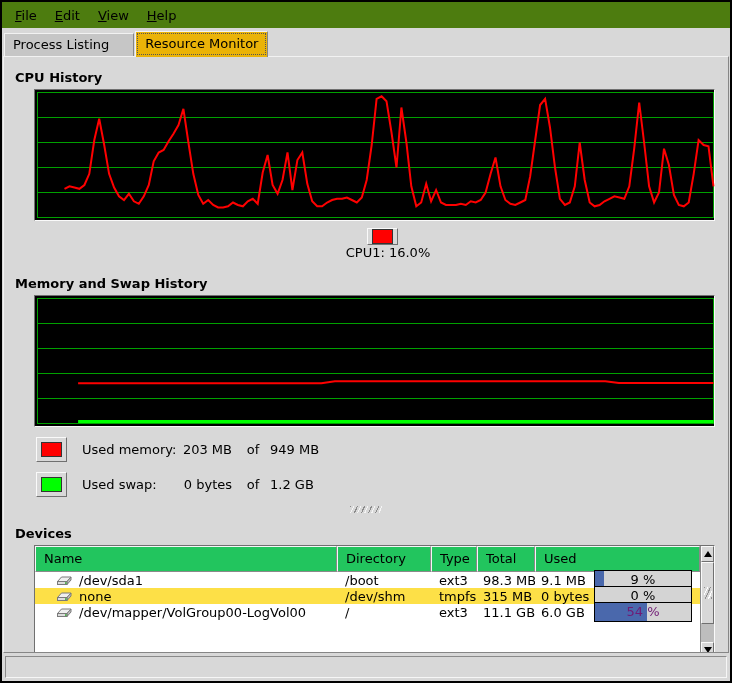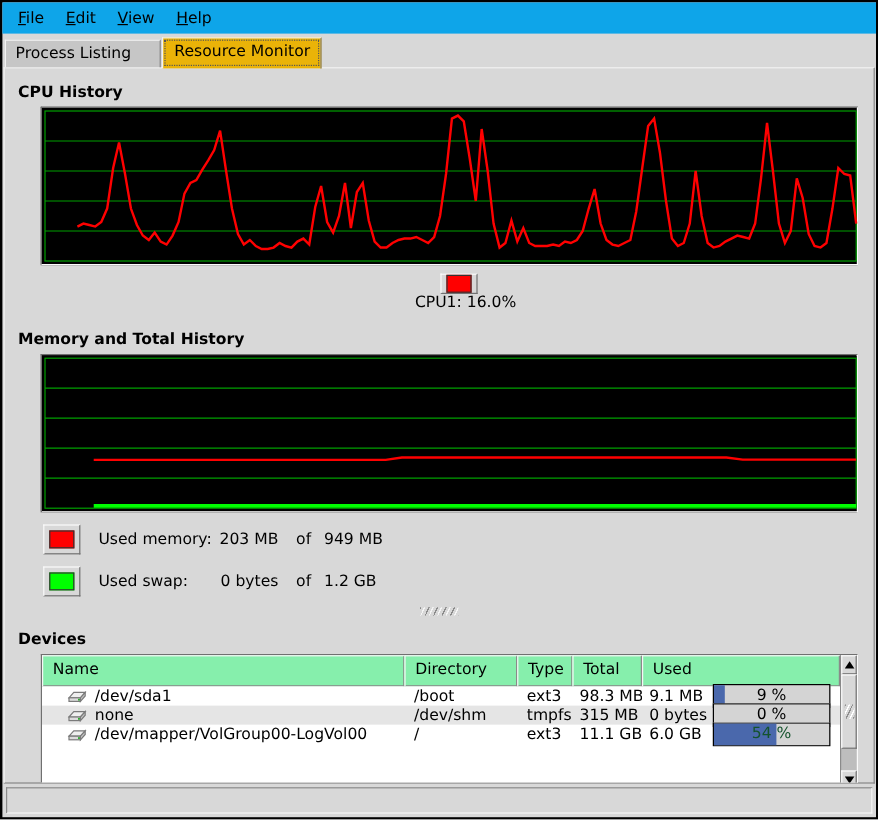--- a/index.html
+++ b/index.html
@@ -2,21 +2,21 @@
 <html><head>
 <meta charset="utf-8">
 <style>
   * { box-sizing: border-box; margin: 0; padding: 0; }
   html,body { width:732px; height:683px; overflow:hidden; }
   body { font-family:"DejaVu Sans","Liberation Sans",sans-serif; font-size:13px; color:#000; }
 
   .window { width:732px; height:683px; background:#d8d8d8; border:2px solid #000; display:flex; flex-direction:column; }
 
   
-  .menubar { height:26px; display:flex; align-items:center; padding-left:4px; background:#0ea5e9; }
+  .menubar { height:26px; display:flex; align-items:center; padding-left:4px; background:#4d7c0f; }
   .menu-item { padding:3px 9px; cursor:default; }
   .menu-item::first-letter { text-decoration:underline; }
 
   
   .tabrow { display:flex; align-items:flex-end; height:28px; padding-left:2px; position:relative; z-index:2; }
   .tab { background:#c6c6c6; border:1px solid #868686; border-left-color:#f2f2f2; border-top-color:#f2f2f2; border-bottom:none; padding:3px 24px 4px 8px; margin-right:1px; cursor:default; }
   .tab.active { background:#eab308; padding:4px 9px 6px 9px; margin-bottom:-1px; outline:1px dotted #555; outline-offset:-3px; }
 
   
   .panel { flex:1; margin:0 1px; border:1px solid #868686; border-top-color:#f2f2f2; border-left-color:#f2f2f2; background:#d8d8d8; position:relative; z-index:1; overflow:hidden; }
@@ -41,34 +41,34 @@
 
   
   .grip-row { display:flex; justify-content:center; height:8px; margin-top:1px; }
   .pane-grip { width:32px; height:7px;
     background:repeating-linear-gradient(115deg,#8a8a8a 0 1px,transparent 1px 3px,#f5f5f5 3px 4px,transparent 4px 6.4px); }
 
   
   .table-wrap { margin:4px 13px 0 30px; height:114px; display:flex; border:1px solid #707070; border-right-color:#fafafa; border-bottom-color:#fafafa; background:#fff; }
   .table { width:665px; display:flex; flex-direction:column; }
   .thead { display:grid; grid-template-columns:302px 94px 46px 58px 165px; height:26px; }
-  .th { background:#86efac; border:1px solid #8a8a8a; border-top-color:#f6f6f6; border-left-color:#f6f6f6; padding:4px 0 0 8px; white-space:nowrap; overflow:hidden; cursor:default; }
+  .th { background:#22c55e; border:1px solid #8a8a8a; border-top-color:#f6f6f6; border-left-color:#f6f6f6; padding:4px 0 0 8px; white-space:nowrap; overflow:hidden; cursor:default; }
   .rows { flex:1; }
   .device-row { display:grid; grid-template-columns:302px 94px 46px 58px 165px; height:16px; align-items:center; background:#fff; }
-  .rows .device-row:nth-child(2) { background:#e5e5e5; }
+  .rows .device-row:nth-child(2) { background:#fde047; }
   .cell { padding-left:8px; white-space:nowrap; overflow:hidden; }
   .cell.name { display:flex; align-items:center; padding-left:21px; }
   .cell.name svg { margin-right:6px; flex:0 0 auto; }
   .cell.total { padding-left:6px; }
   .cell.used { display:flex; align-items:center; padding-left:6px; padding-right:8px; }
 
   .pbar { margin-left:auto; width:98px; height:20px; border:1px solid #000; background:#d4d4d4; position:relative; }
   .pbar .fill { position:absolute; left:0; top:0; bottom:0; background:#4a68ac; }
   .pbar .bar-label { position:absolute; inset:0; text-align:center; line-height:18px; font-size:13px; }
-  .rows .device-row:nth-child(3) .bar-label { color:#14532d; }
+  .rows .device-row:nth-child(3) .bar-label { color:#701a75; }
 
   
   .vscroll { width:16px; background:#bdbdbd; border-left:1px solid #8a8a8a; display:flex; flex-direction:column; }
   .sb-btn { height:16px; background:#d8d8d8; border:1px solid #707070; border-top-color:#fafafa; border-left-color:#fafafa; display:flex; align-items:center; justify-content:center; }
   .arr-up { width:0; height:0; border-left:4px solid transparent; border-right:4px solid transparent; border-bottom:6px solid #000; }
   .arr-down { width:0; height:0; border-left:4px solid transparent; border-right:4px solid transparent; border-top:6px solid #000; }
   .sb-thumb { height:62px; background:#d8d8d8; border:1px solid #707070; border-top-color:#fafafa; border-left-color:#fafafa; display:flex; align-items:center; justify-content:center; }
   .sb-grip { width:8px; height:12px; background:repeating-linear-gradient(115deg,#909090 0 1px,transparent 1px 3px,#fff 3px 4px,transparent 4px 5.5px); }
   .sb-trough { flex:1; }
 
@@ -106,21 +106,21 @@
         </svg>
     </div>
 
     <div class="cpu-legend">
       <div class="swatch-btn">
         <div class="swatch" style="background:#ff0000"></div>
       </div>
       <span class="txt">CPU1: 16.0%</span>
     </div>
 
-    <div class="section-label mem">Memory and Total History</div>
+    <div class="section-label mem">Memory and Swap History</div>
     <div class="chart-frame">
       <svg width="679" height="128">
           <rect x="1.5" y="1.5" width="676" height="125" fill="none" stroke="#00a000"></rect>
           <line x1="1.5" x2="677.5" y1="101.5" y2="101.5" stroke="#00a000"></line>
           <line x1="1.5" x2="677.5" y1="76.5" y2="76.5" stroke="#00a000"></line>
           <line x1="1.5" x2="677.5" y1="51.5" y2="51.5" stroke="#00a000"></line>
           <line x1="1.5" x2="677.5" y1="26.499999999999993" y2="26.499999999999993" stroke="#00a000"></line>
           <polyline points="42.1,86.2 55.6,86.2 69.1,86.2 82.6,86.2 96.1,86.2 109.7,86.2 123.2,86.2 136.7,86.2 150.2,86.2 163.7,86.2 177.3,86.2 190.8,86.2 204.3,86.2 217.8,86.2 231.3,86.2 244.9,86.2 258.4,86.2 271.9,86.2 285.4,86.2 298.9,84.3 312.5,84.3 326.0,84.3 339.5,84.3 353.0,84.3 366.5,84.3 380.1,84.3 393.6,84.3 407.1,84.3 420.6,84.3 434.1,84.3 447.7,84.3 461.2,84.3 474.7,84.3 488.2,84.3 501.7,84.3 515.3,84.3 528.8,84.3 542.3,84.3 555.8,84.3 569.3,84.3 582.9,86.0 596.4,86.0 609.9,86.0 623.4,86.0 636.9,86.0 650.5,86.0 664.0,86.0 677.5,86.0" fill="none" stroke="#ff0000" stroke-width="2"></polyline>
           <polyline points="42.1,124.6 112.7,124.6 183.3,124.6 253.9,124.6 324.5,124.6 395.1,124.6 465.7,124.6 536.3,124.6 606.9,124.6 677.5,124.6" fill="none" stroke="#00ff00" stroke-width="3"></polyline>
         </svg>

